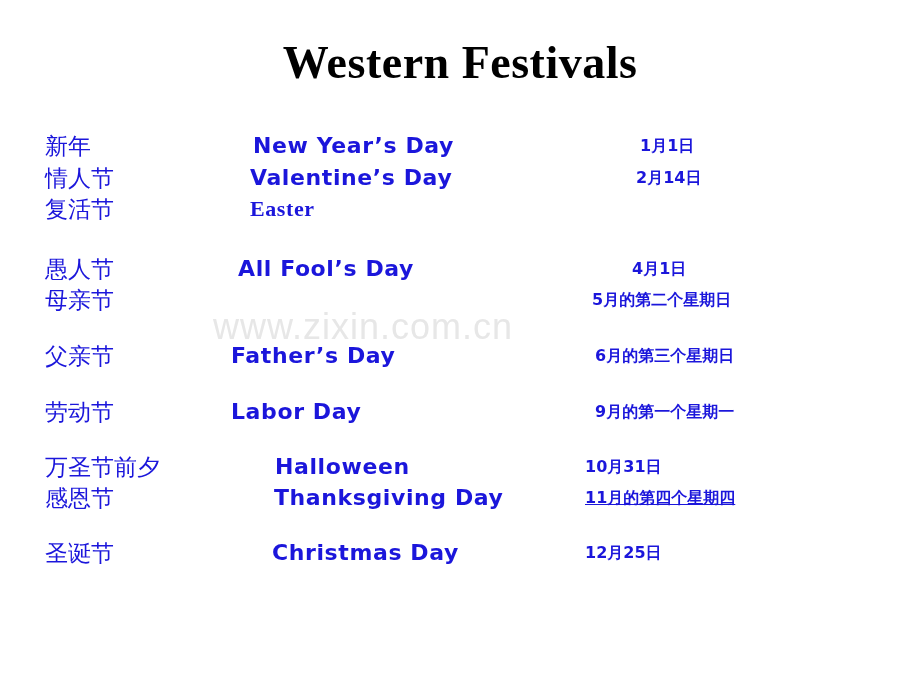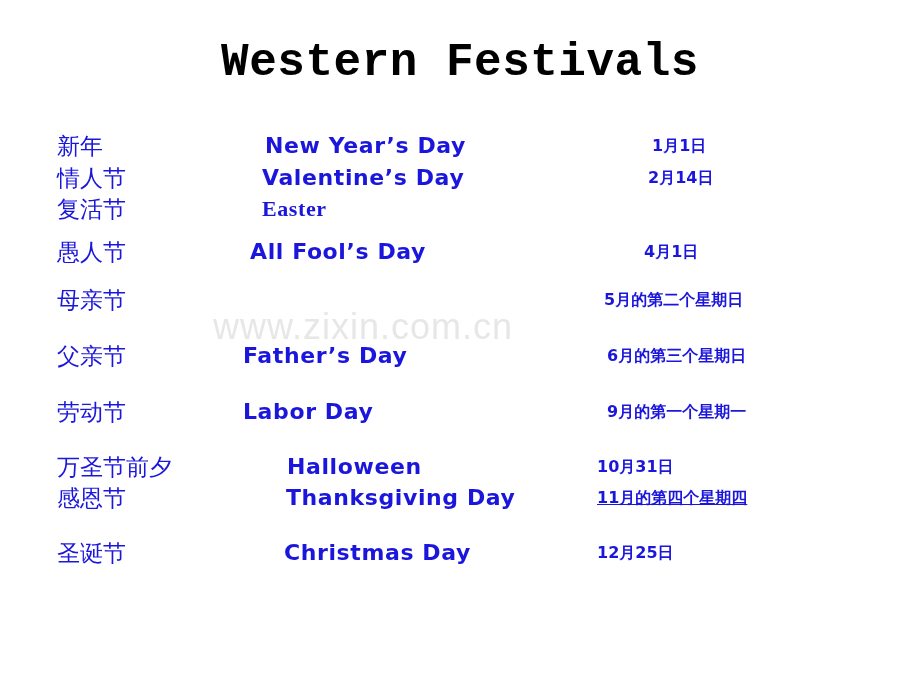--- a/index.html
+++ b/index.html
@@ -23,21 +23,21 @@
     overflow: hidden;
   }
 
   
   #slide-title {
     position: absolute;
     left: 0;
     top: 36px;
     width: 920px;
     text-align: center;
-    font-family: Liberation Mono, monospace;
+    font-family: Liberation Serif, serif;
     font-weight: bold;
     font-size: 46px;
     line-height: 54px;
     letter-spacing: 0.5px;
     color: #000000;
     white-space: nowrap;
   }
 
   
   #watermark {
@@ -57,21 +57,20 @@
   }
 
   
   #festival-table {
     position: absolute;
     left: 0;
     top: 0;
     width: 856px;
     height: 690px;
     z-index: 2;
-    margin-left: 12px;
   }
   .festival-row {
     position: absolute;
     left: 0;
     width: 920px;
     height: 30px;
   }
   .cn-name,
   .en-name,
   .date-text {
@@ -116,21 +115,21 @@
       </div>
       <div class="festival-row" style="top: 163px;">
         <span class="cn-name" style="left: 45px; color: rgb(27, 22, 219);">情人节</span>
         <span class="en-name" style="left: 250px; color: rgb(27, 22, 219);">Valentine’s Day</span>
         <span class="date-text" style="left: 636px; color: rgb(27, 22, 219);">2月14日</span>
       </div>
       <div class="festival-row" style="top: 194px;">
         <span class="cn-name" style="left: 45px; color: rgb(27, 22, 219);">复活节</span>
         <span class="en-name" style="left: 250px; color: rgb(27, 22, 219); font-family: Liberation Serif, serif;">Easter</span>
       </div>
-      <div class="festival-row" style="top: 237px;">
+      <div class="festival-row" style="top: 254px;">
         <span class="cn-name" style="left: 45px; color: rgb(27, 22, 219);">愚人节</span>
         <span class="en-name" style="left: 238px; color: rgb(27, 22, 219);">All Fool’s Day</span>
         <span class="date-text" style="left: 632px; color: rgb(27, 22, 219);">4月1日</span>
       </div>
       <div class="festival-row" style="top: 285px;">
         <span class="cn-name" style="left: 45px; color: rgb(27, 22, 219);">母亲节</span>
         <span class="date-text" style="left: 592px; color: rgb(27, 22, 219);">5月的第二个星期日</span>
       </div>
       <div class="festival-row" style="top: 341px;">
         <span class="cn-name" style="left: 45px; color: rgb(27, 22, 219);">父亲节</span>

